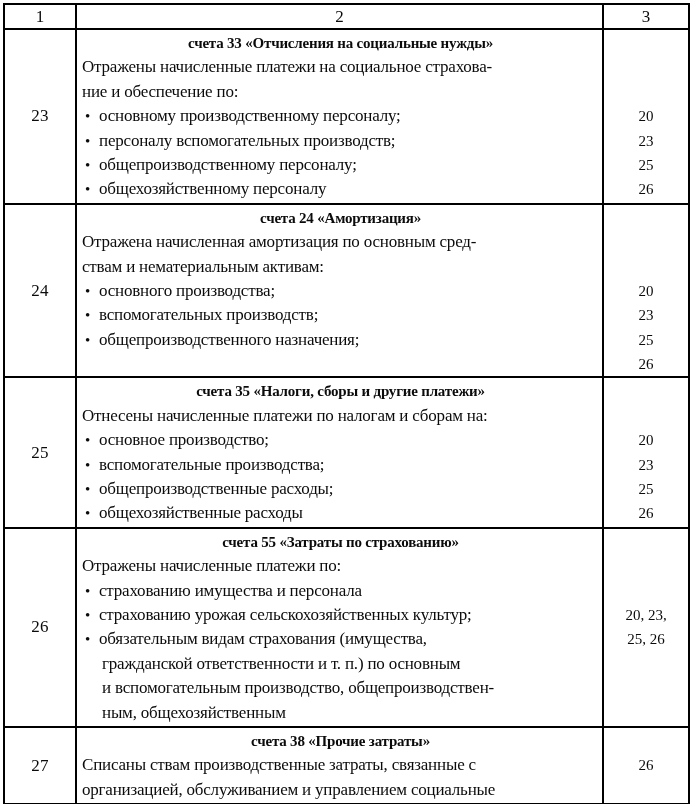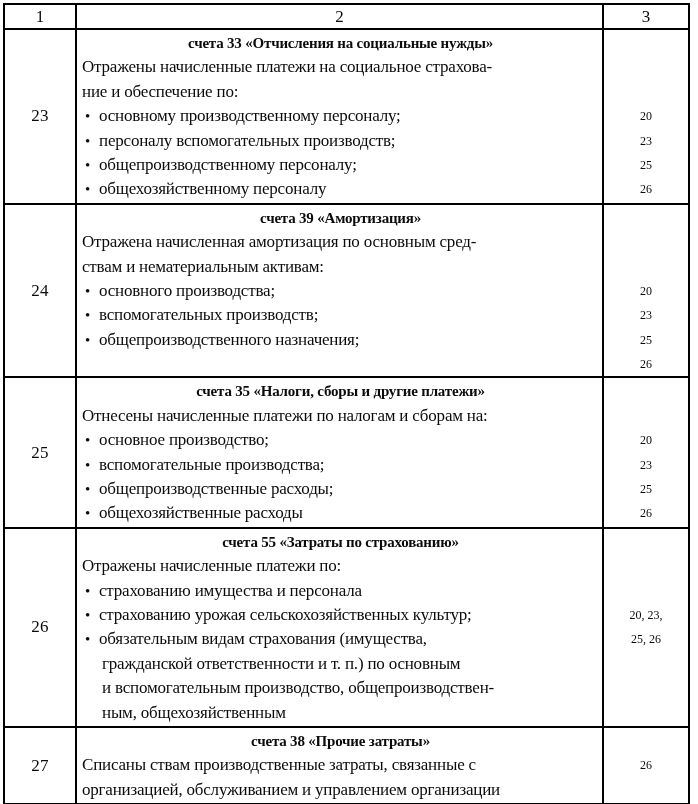--- a/index.html
+++ b/index.html
@@ -61,21 +61,21 @@
     flex: 1 1 auto;
     border-right: 2px solid #000;
     box-sizing: border-box;
     padding: 1px 3px 1px 5px;
     overflow: hidden;
   }
   .cell-val {
     width: 84px;
     box-sizing: border-box;
     padding-top: 1px;
-    font-size: 12px;
+    font-size: 15px;
     text-align: center;
   }
   .cell-val.center {
     display: flex;
     align-items: center;
     justify-content: center;
     padding-top: 0;
   }
   .sec-title {
     font-weight: bold;
@@ -141,21 +141,21 @@
             <div class="val-line">23</div>
             <div class="val-line">25</div>
             <div class="val-line">26</div>
           </div>
         </div>
         <div class="section-row">
           <div class="cell-no">
             <span>24</span>
           </div>
           <div class="cell-main">
-            <div class="sec-title">счета 39 «Амортизация»</div>
+            <div class="sec-title">счета 24 «Амортизация»</div>
             <div class="line plain"><span>Отражена начисленная амортизация по основным сред-</span></div>
             <div class="line plain"><span>ствам и нематериальным активам:</span></div>
             <div class="line bullet"><span class="bullet-mark">•</span><span>основного производства;</span></div>
             <div class="line bullet"><span class="bullet-mark">•</span><span>вспомогательных производств;</span></div>
             <div class="line bullet"><span class="bullet-mark">•</span><span>общепроизводственного назначения;</span></div>
           </div>
           <div class="cell-val">
             <div class="val-line"></div>
             <div class="val-line"></div>
             <div class="val-line"></div>
@@ -211,21 +211,21 @@
             <div class="val-line"></div>
           </div>
         </div>
         <div class="section-row">
           <div class="cell-no">
             <span>27</span>
           </div>
           <div class="cell-main">
             <div class="sec-title">счета 38 «Прочие затраты»</div>
             <div class="line plain"><span>Списаны ствам производственные затраты, связанные с</span></div>
-            <div class="line plain"><span>организацией, обслуживанием и управлением организации</span></div>
+            <div class="line plain"><span>организацией, обслуживанием и управлением социальные</span></div>
           </div>
           <div class="cell-val center">
             <span>26</span>
           </div>
         </div>
       </div>
   </div>
 </div>
 
 </body></html>

